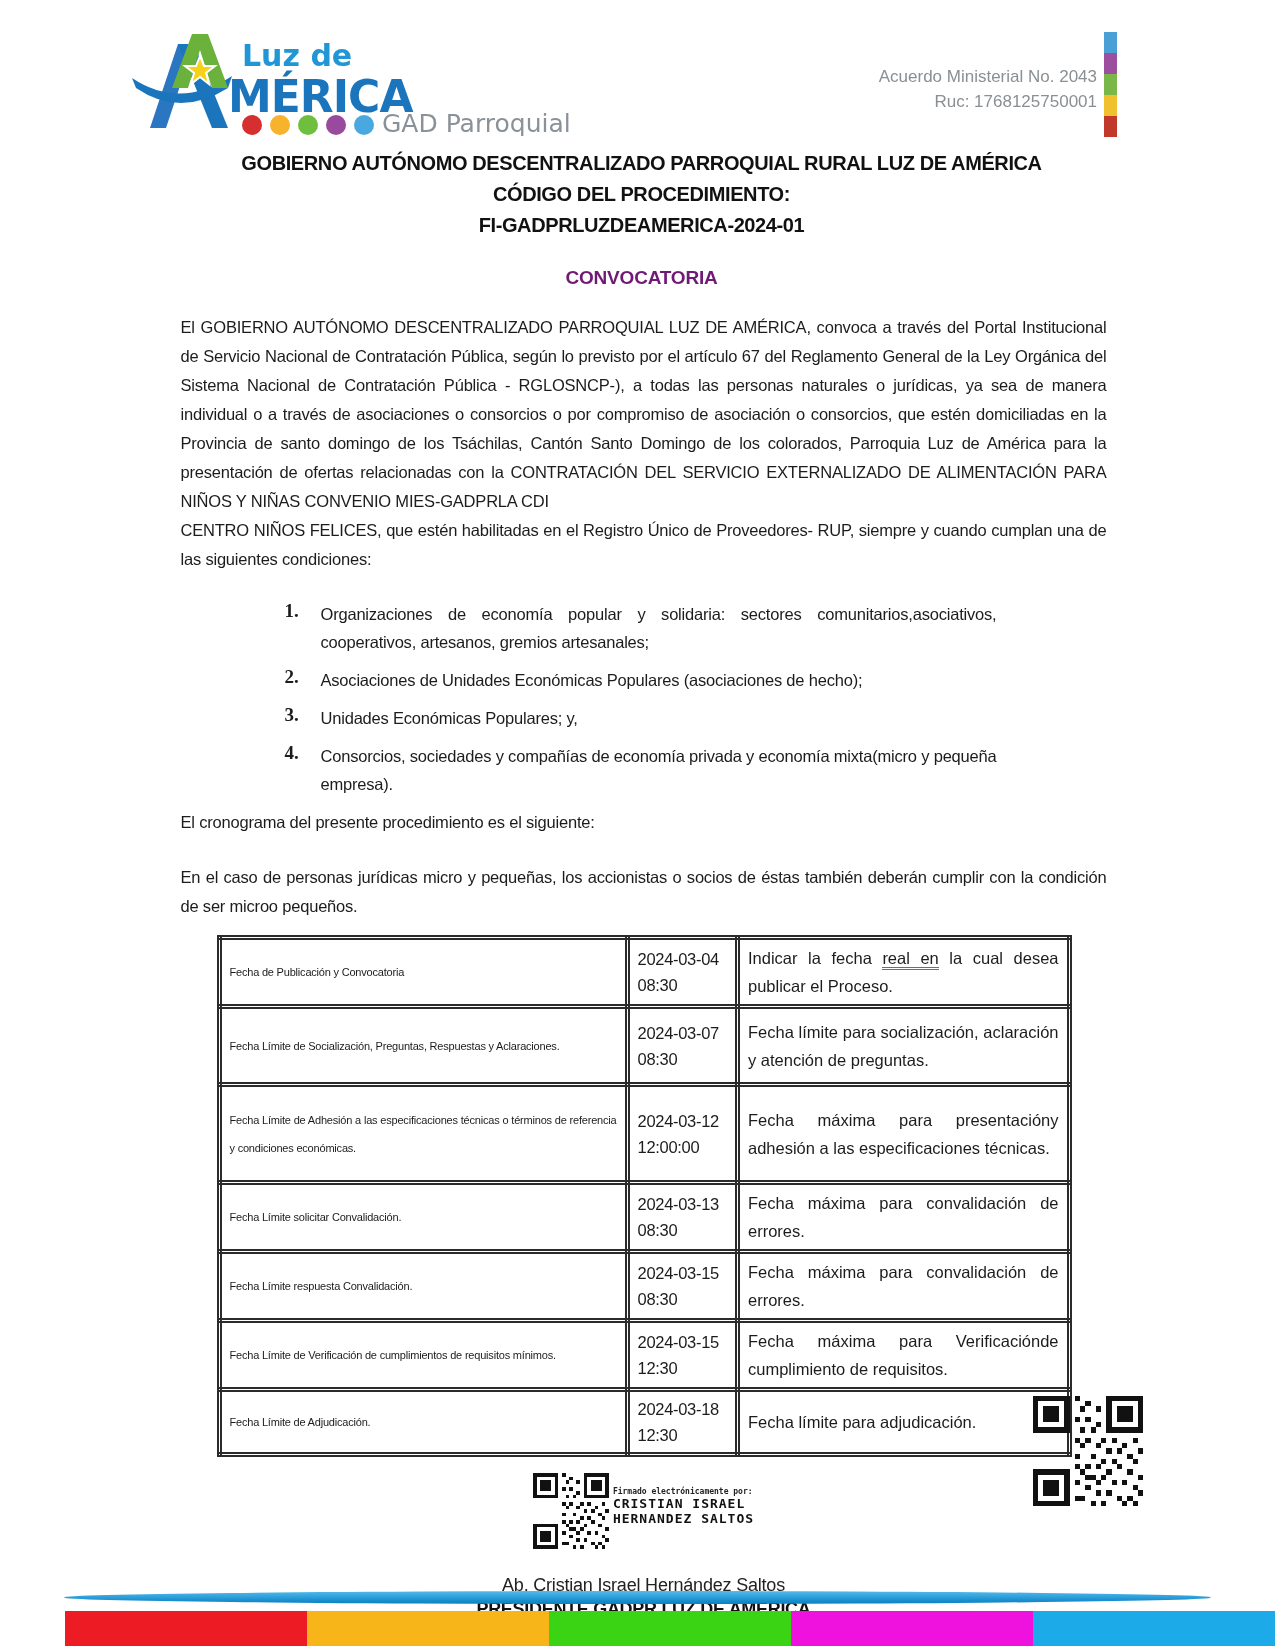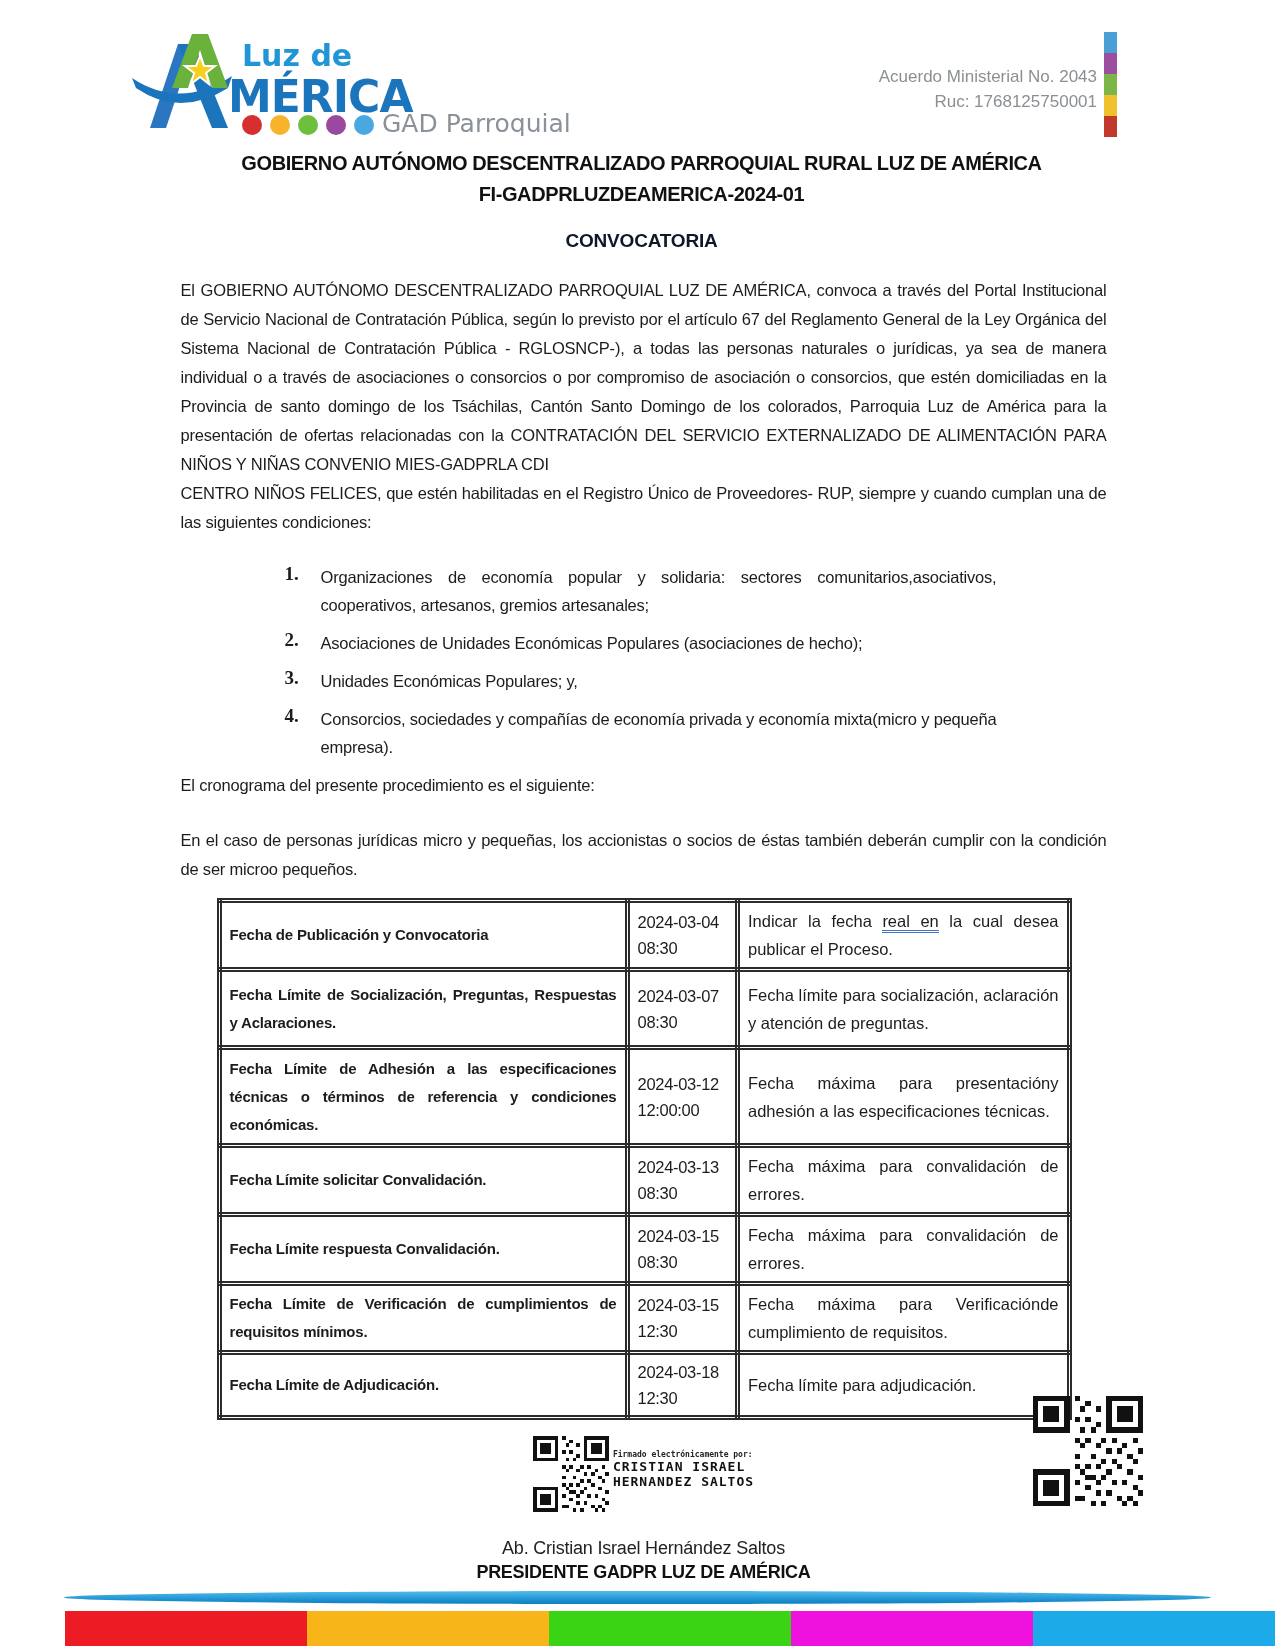--- a/index.html
+++ b/index.html
@@ -26,22 +26,22 @@
   .color-strip { position: absolute; right: 158px; top: 6px; width: 13px; }
   .color-strip div { width: 13px; height: 21px; }
 
   
   .titles { margin-top: 10px; text-align: center; }
   .t-line {
     font-weight: bold; font-size: 20px; line-height: 31px;
     letter-spacing: -0.4px; color: #111;
   }
   .section-title {
-    margin-top: 20px; text-align: center; font-weight: bold; font-size: 19px;
-    letter-spacing: -0.2px; color: #0f172a;
+    margin-top: 26px; text-align: center; font-weight: bold; font-size: 19px;
+    letter-spacing: -0.2px; color: #701a75;
   }
 
   
   .content { width: 930px; margin: 0 auto; padding-left: 4px; }
   .para {
     font-size: 16.5px; line-height: 29px; text-align: justify;
     letter-spacing: -0.2px; color: #1c1c1c;
   }
   .para-first { margin-top: 24px; }
 
@@ -62,21 +62,21 @@
     table-layout: fixed;
   }
   .crono-table td {
     border: 5px double #2b2b2b; vertical-align: middle;
     padding: 4px 8px;
   }
   .col-label { width: 48%; }
   .col-date  { width: 13%; }
   .col-desc  { width: 39%; }
   .cell-label {
-    font-weight: bold; font-size: 15px; line-height: 28px;
+    font-weight: normal; font-size: 11px; line-height: 28px;
     text-align: justify; text-align-last: left; letter-spacing: -0.2px;
   }
   .cell-date { font-size: 16.5px; line-height: 26px; letter-spacing: -0.3px; }
   .cell-desc { font-size: 16.5px; line-height: 28px; text-align: justify; text-align-last: left; }
   tr.r1 td { height: 54px; }
   tr.r2 td { height: 78px; }
   tr.r3 td { height: 98px; }
   tr.r4 td { height: 54px; }
   tr.r5 td { height: 54px; }
   tr.r6 td { height: 60px; }
@@ -214,20 +214,21 @@
       <div style="background:#4a9fd4"></div>
       <div style="background:#9b4f9e"></div>
       <div style="background:#7ab648"></div>
       <div style="background:#f0c02f"></div>
       <div style="background:#c0392b"></div>
     </div>
   </div>
 
   <div class="titles">
     <div class="t-line">GOBIERNO AUTÓNOMO DESCENTRALIZADO PARROQUIAL RURAL LUZ DE AMÉRICA</div>
+    <div class="t-line">CÓDIGO DEL PROCEDIMIENTO:</div>
     <div class="t-line">FI-GADPRLUZDEAMERICA-2024-01</div>
   </div>
   <div class="section-title">CONVOCATORIA</div>
 
   <div class="content">
     <p class="para para-first">El GOBIERNO AUTÓNOMO DESCENTRALIZADO PARROQUIAL LUZ DE AMÉRICA, convoca a través del Portal Institucional de Servicio Nacional de Contratación Pública, según lo previsto por el artículo 67 del Reglamento General de la Ley Orgánica del Sistema Nacional de Contratación Pública - RGLOSNCP-), a todas las personas naturales o jurídicas, ya sea de manera individual o a través de asociaciones o consorcios o por compromiso de asociación o consorcios, que estén domiciliadas en la Provincia de santo domingo de los Tsáchilas, Cantón Santo Domingo de los colorados, Parroquia Luz de América para la presentación de ofertas relacionadas con la CONTRATACIÓN DEL SERVICIO EXTERNALIZADO DE ALIMENTACIÓN PARA NIÑOS Y NIÑAS CONVENIO MIES-GADPRLA CDI</p>
     <p class="para">CENTRO NIÑOS FELICES, que estén habilitadas en el Registro Único de Proveedores- RUP, siempre y cuando cumplan una de las siguientes condiciones:</p>
 
     <div class="cond-list">
       <div class="cond-item">

